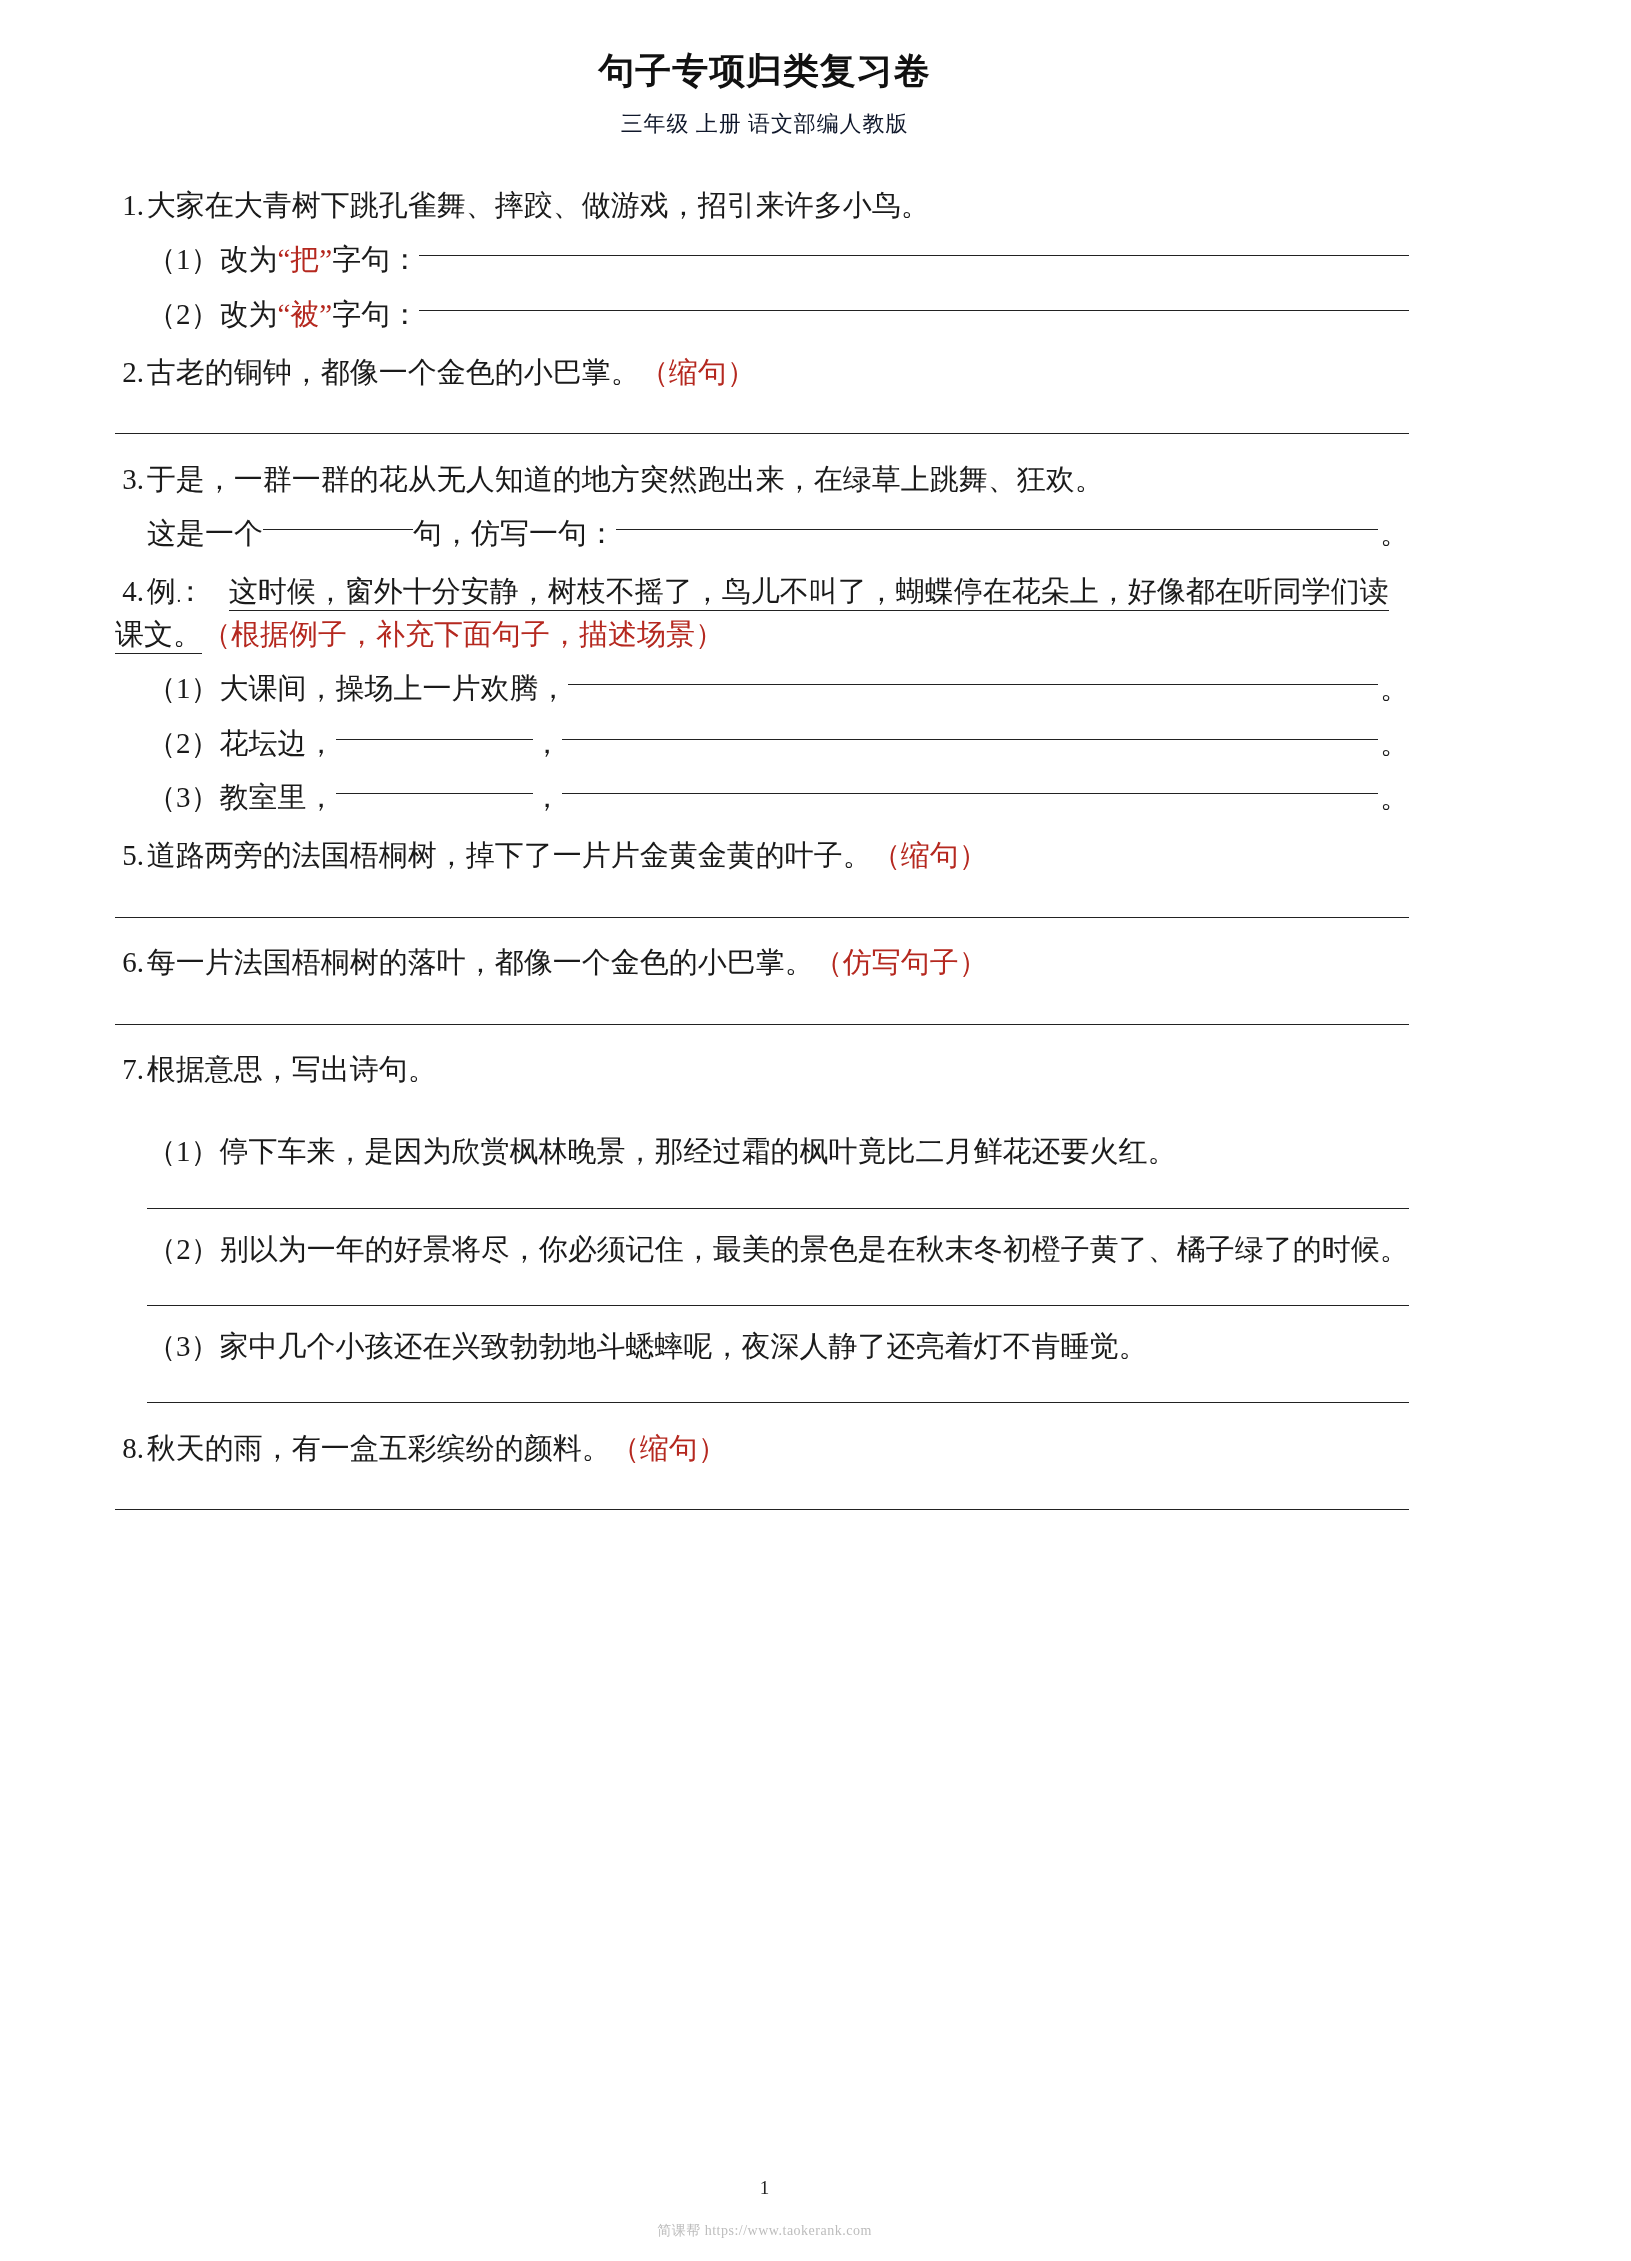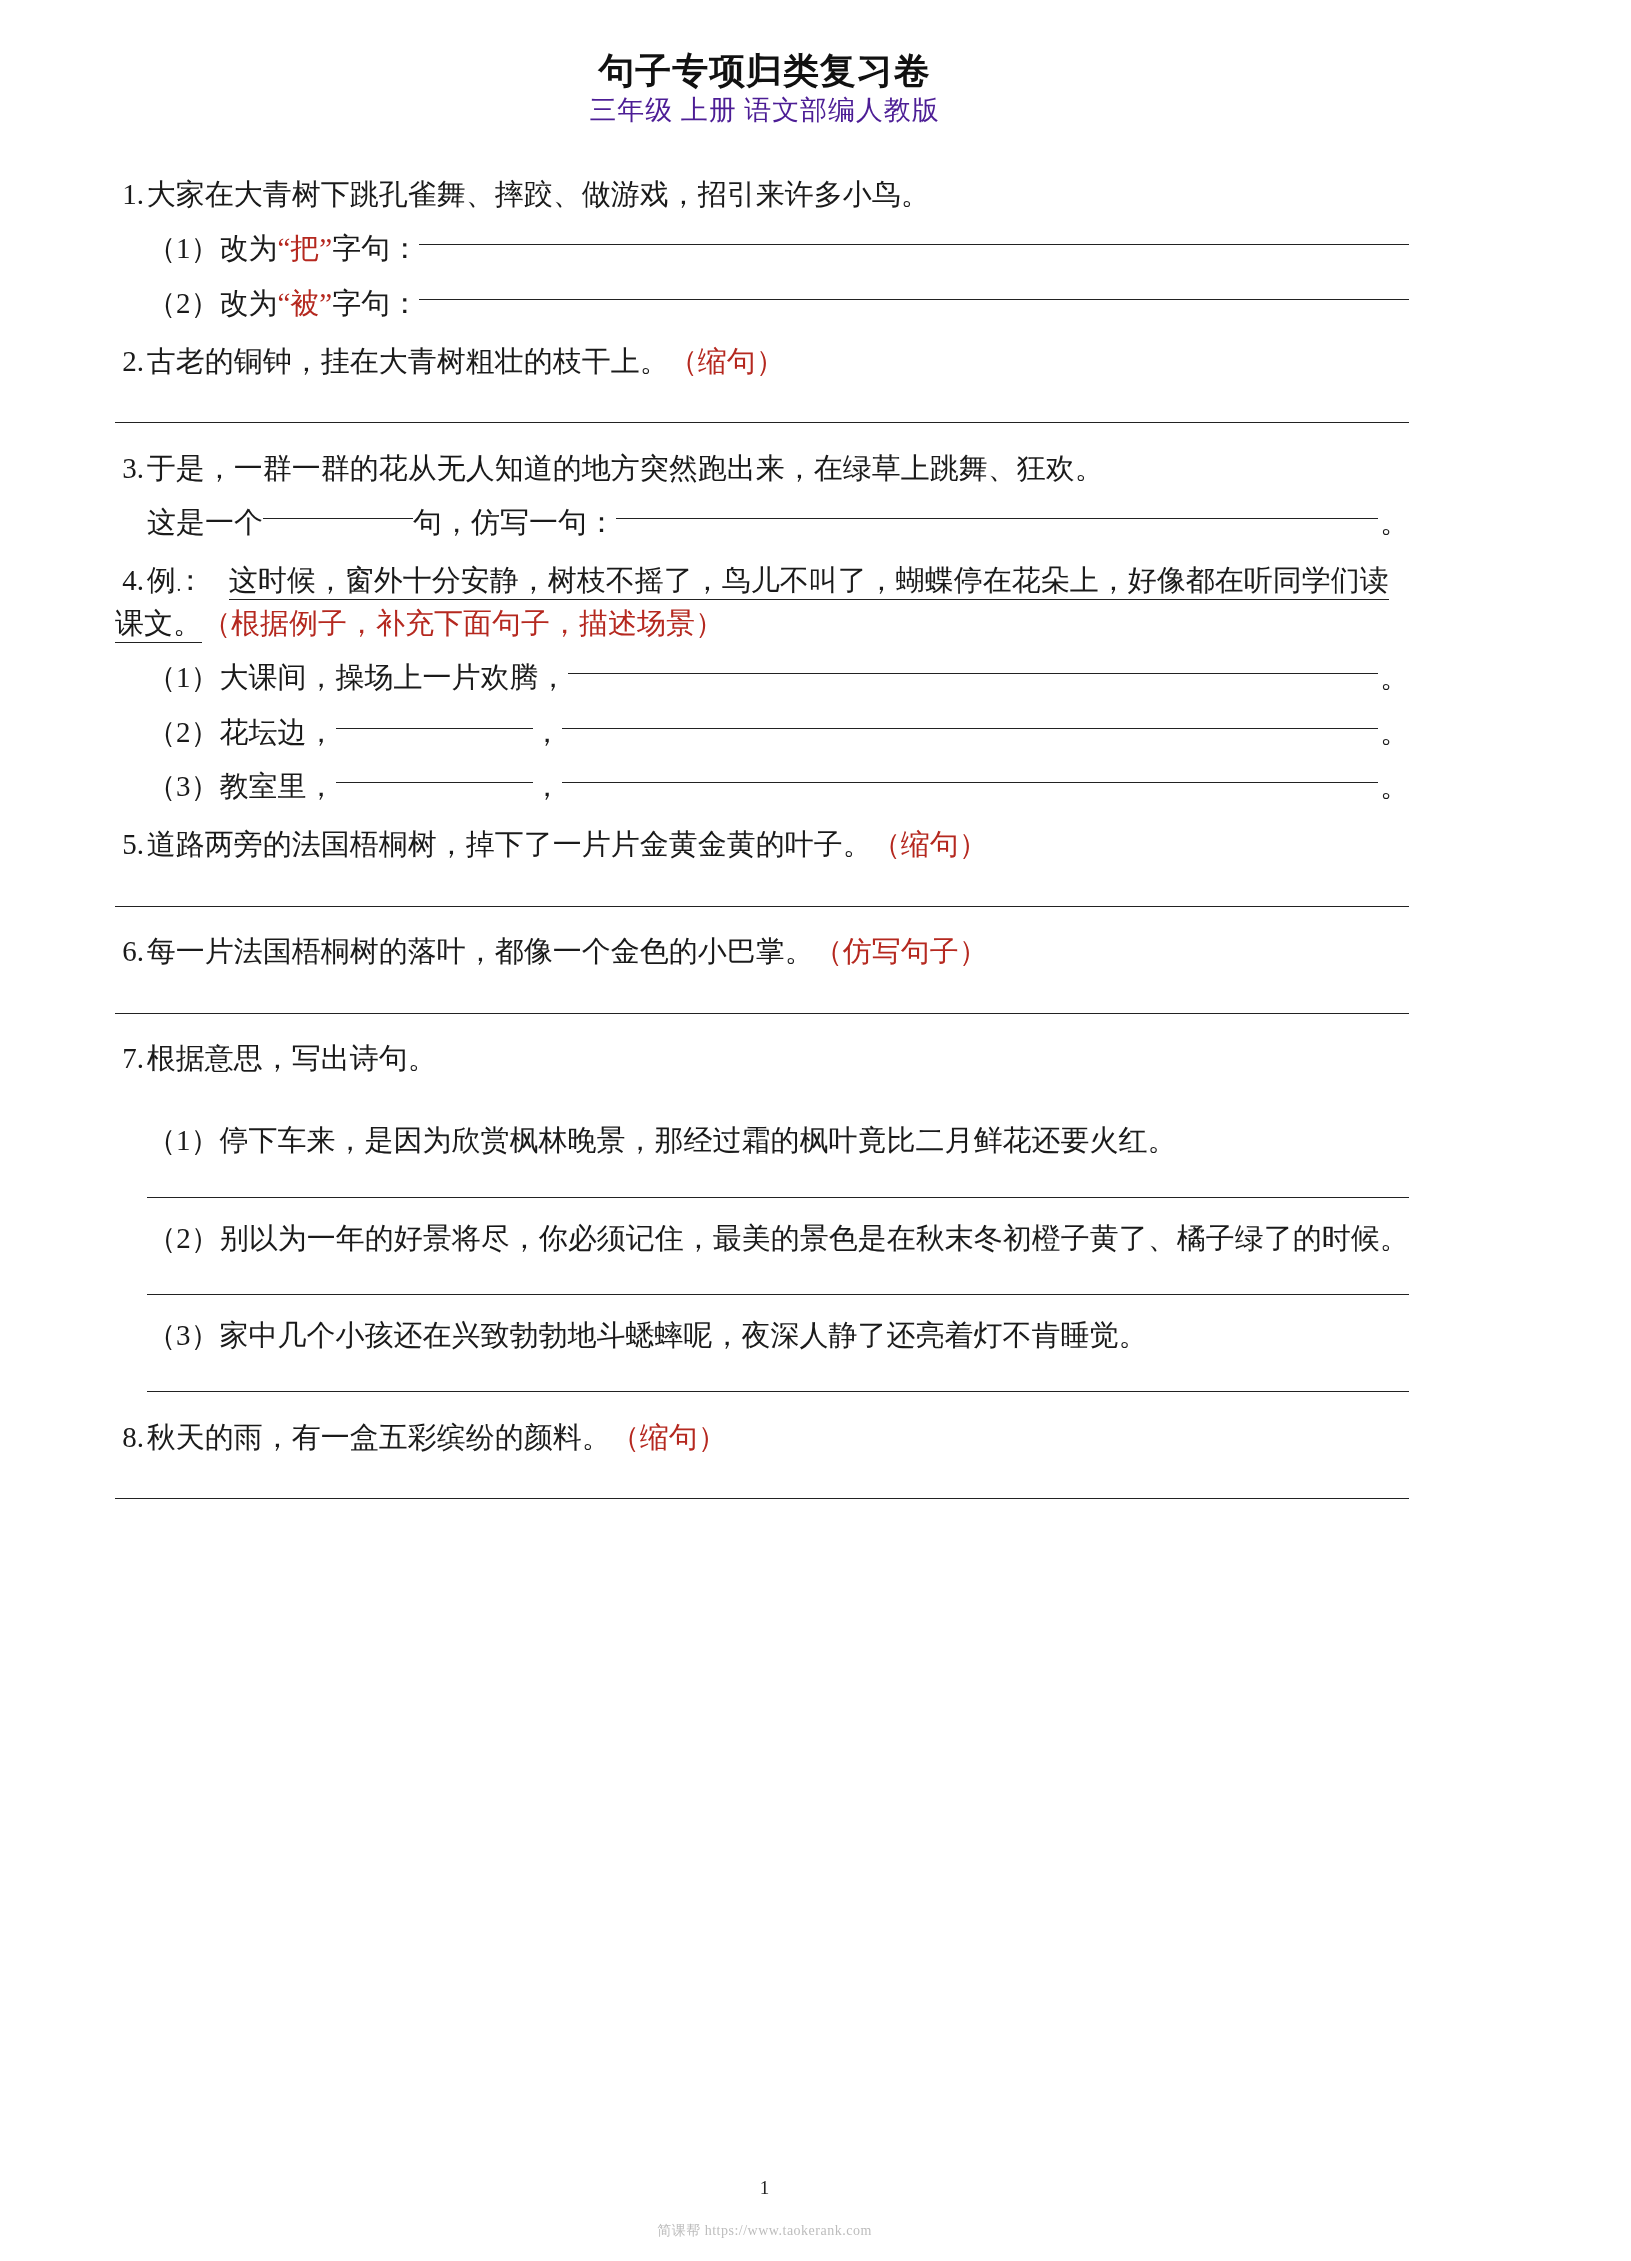--- a/index.html
+++ b/index.html
@@ -27,22 +27,23 @@
     padding-top: 52px;
   }
   .doc-title {
     font-size: 36px;
     font-weight: bold;
     letter-spacing: 0.9px;
     line-height: 1.1;
     color: #111111;
   }
   .doc-subtitle {
-    font-size: 27px;
-    color: #4c1d95;
+    font-size: 22px;
+    margin-top: 17px;
+    color: #0f172a;
     letter-spacing: 0.9px;
   }
   .content {
     padding: 0 120px 0 115px;
     margin-top: 45px;
     font-size: 29px;
     line-height: 1.46;
   }
   .q {
     position: relative;
@@ -189,21 +190,21 @@
         <span class="sub-label">字句：</span>
         <span class="rule"></span>
       </div>
     </div>
 
     <div class="gap-sm"></div>
 
     <div class="q">
       <div class="q-line">
         <span class="num">2.</span>
-        <span class="txt">古老的铜钟，挂在大青树粗壮的枝干上。</span>
+        <span class="txt">古老的铜钟，都像一个金色的小巴掌。</span>
         <span class="txt red">（缩句）</span>
       </div>
       <div class="answer-line"></div>
     </div>
 
     <div class="gap-md"></div>
 
     <div class="q">
       <div class="q-line">
         <span class="num">3.</span>

